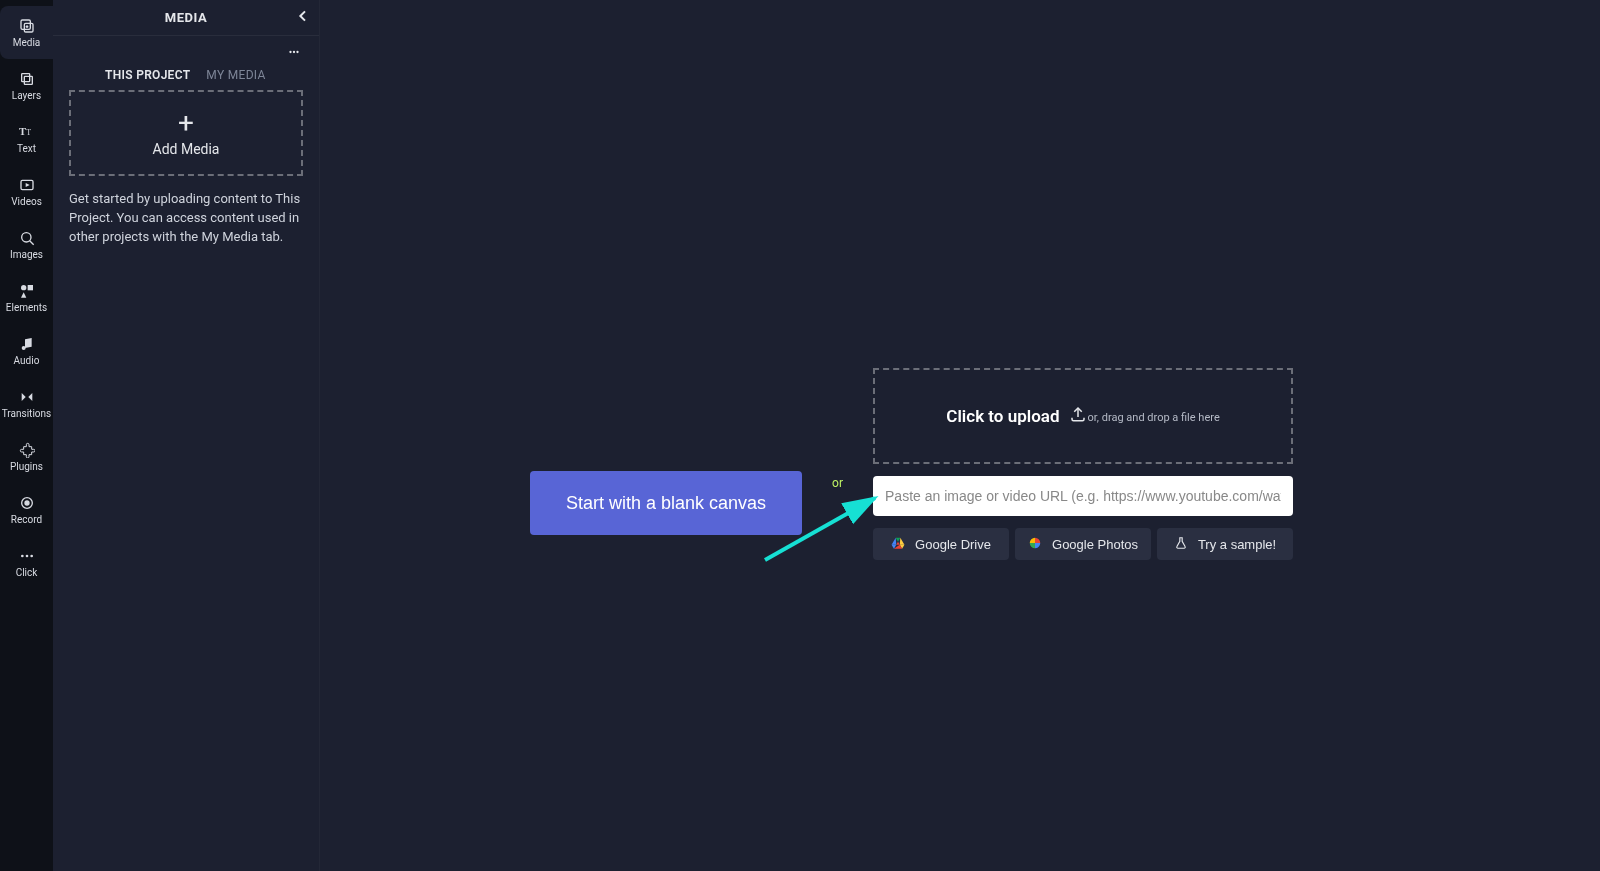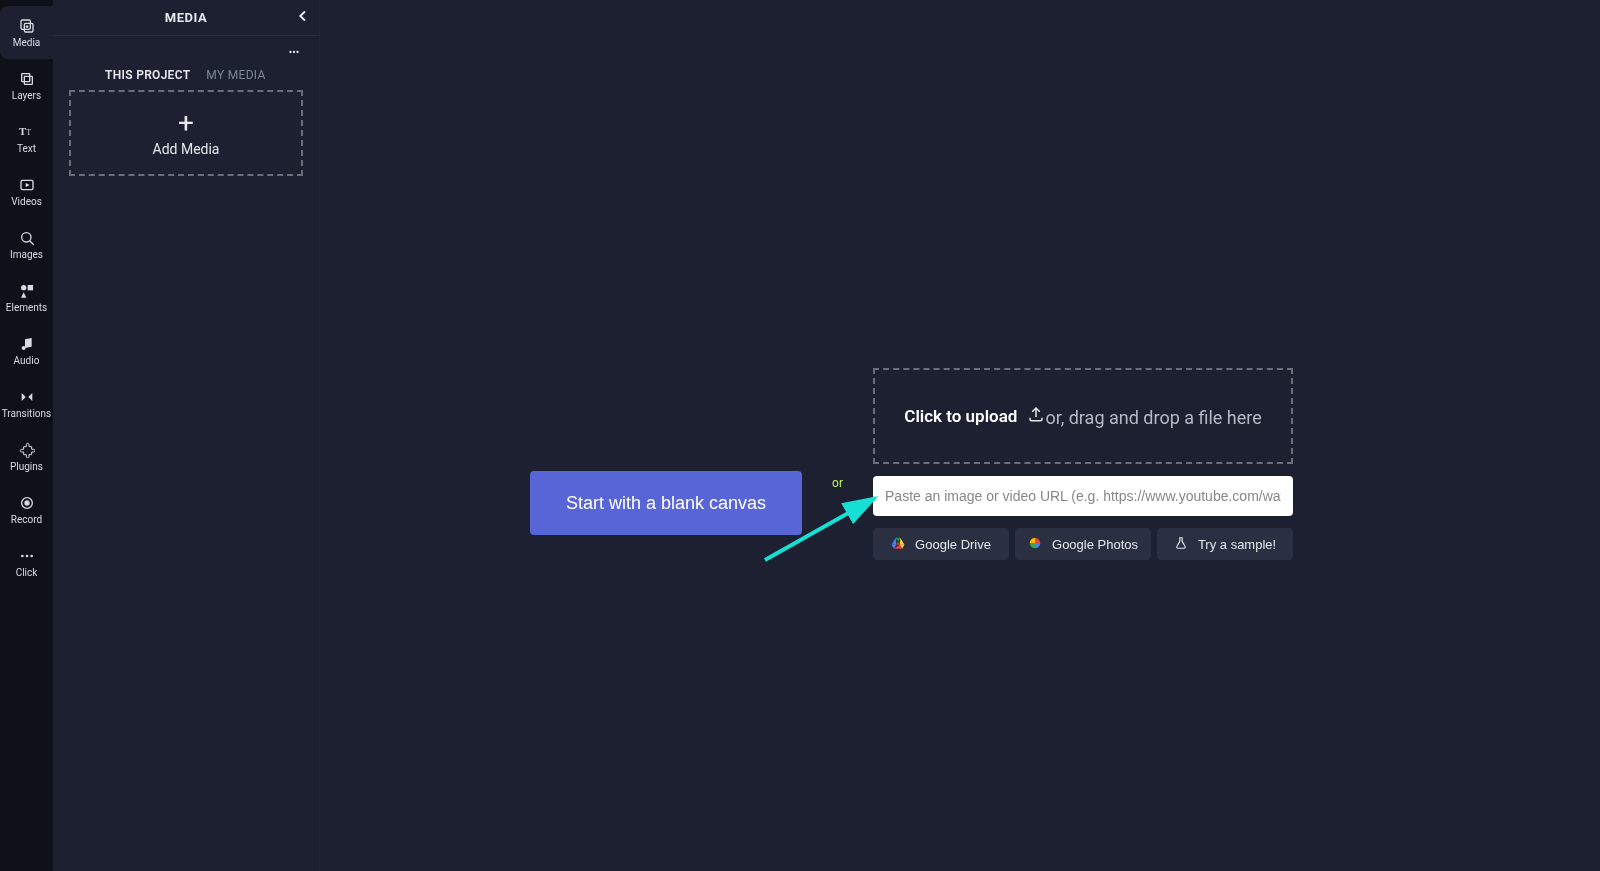--- a/index.html
+++ b/index.html
@@ -150,21 +150,21 @@
     border: 2px dashed rgba(255,255,255,0.35);
     height: 96px;
     display: flex;
     flex-direction: row;
     align-items: center;
     justify-content: center;
     cursor: pointer;
   }
   .upload-title-row { display: flex; align-items: center; gap: 10px; }
   .upload-title { font-size: 17px; font-weight: 600; color: #fff; }
-  .upload-sub { font-size: 18px; color: #b4b9c5; margin-top: 3px; }
+  .upload-sub { font-size: 11px; color: #b4b9c5; margin-top: 3px; }
   .url-input {
     width: 100%;
     height: 40px;
     background: #fff;
     border: none;
     border-radius: 4px;
     padding: 0 12px;
     font-size: 14px;
     color: #333;
   }
@@ -322,20 +322,21 @@
     </span>
   </div>
   <div class="tabs">
     <span class="tab active">THIS PROJECT</span>
     <span class="tab">MY MEDIA</span>
   </div>
   <div class="add-media-box">
     <span class="add-media-plus">+</span>
     <span class="add-media-label">Add Media</span>
   </div>
+  <div class="panel-help">Get started by uploading content to This Project. You can access content used in other projects with the My Media tab.</div>
 </div>
 
 <div class="main">
   <div class="center-row">
     <button class="blank-btn">Start with a blank canvas</button>
     <span class="or-text">or</span>
     <div class="upload-column">
       <div class="upload-box">
         <div class="upload-title-row">
           <span class="upload-title">Click to upload</span>

